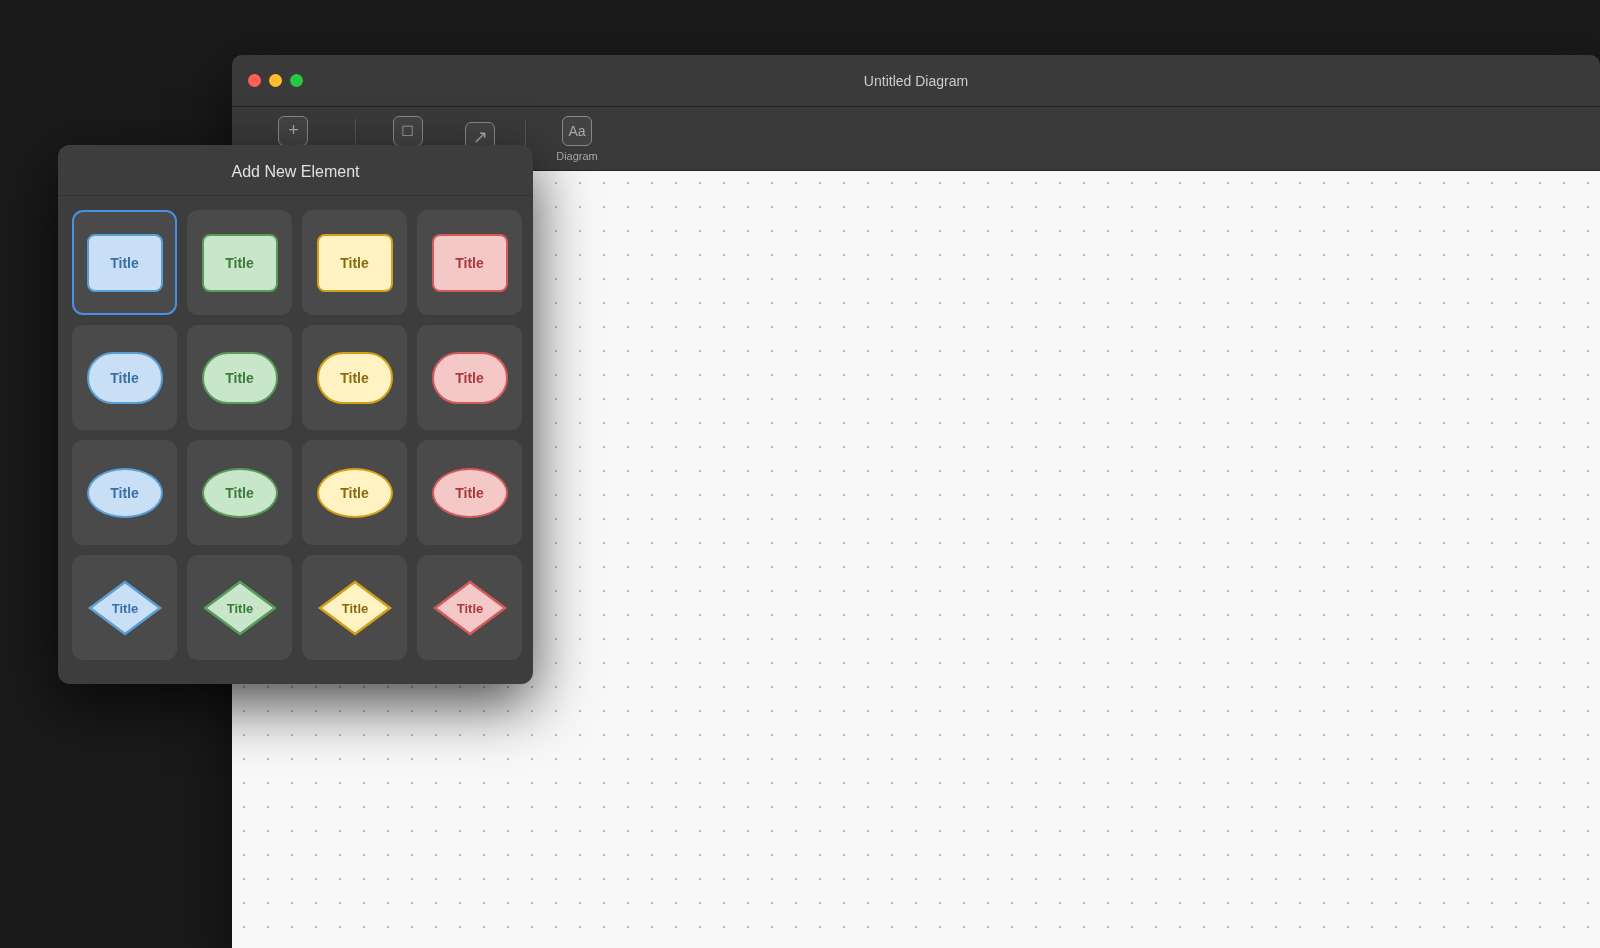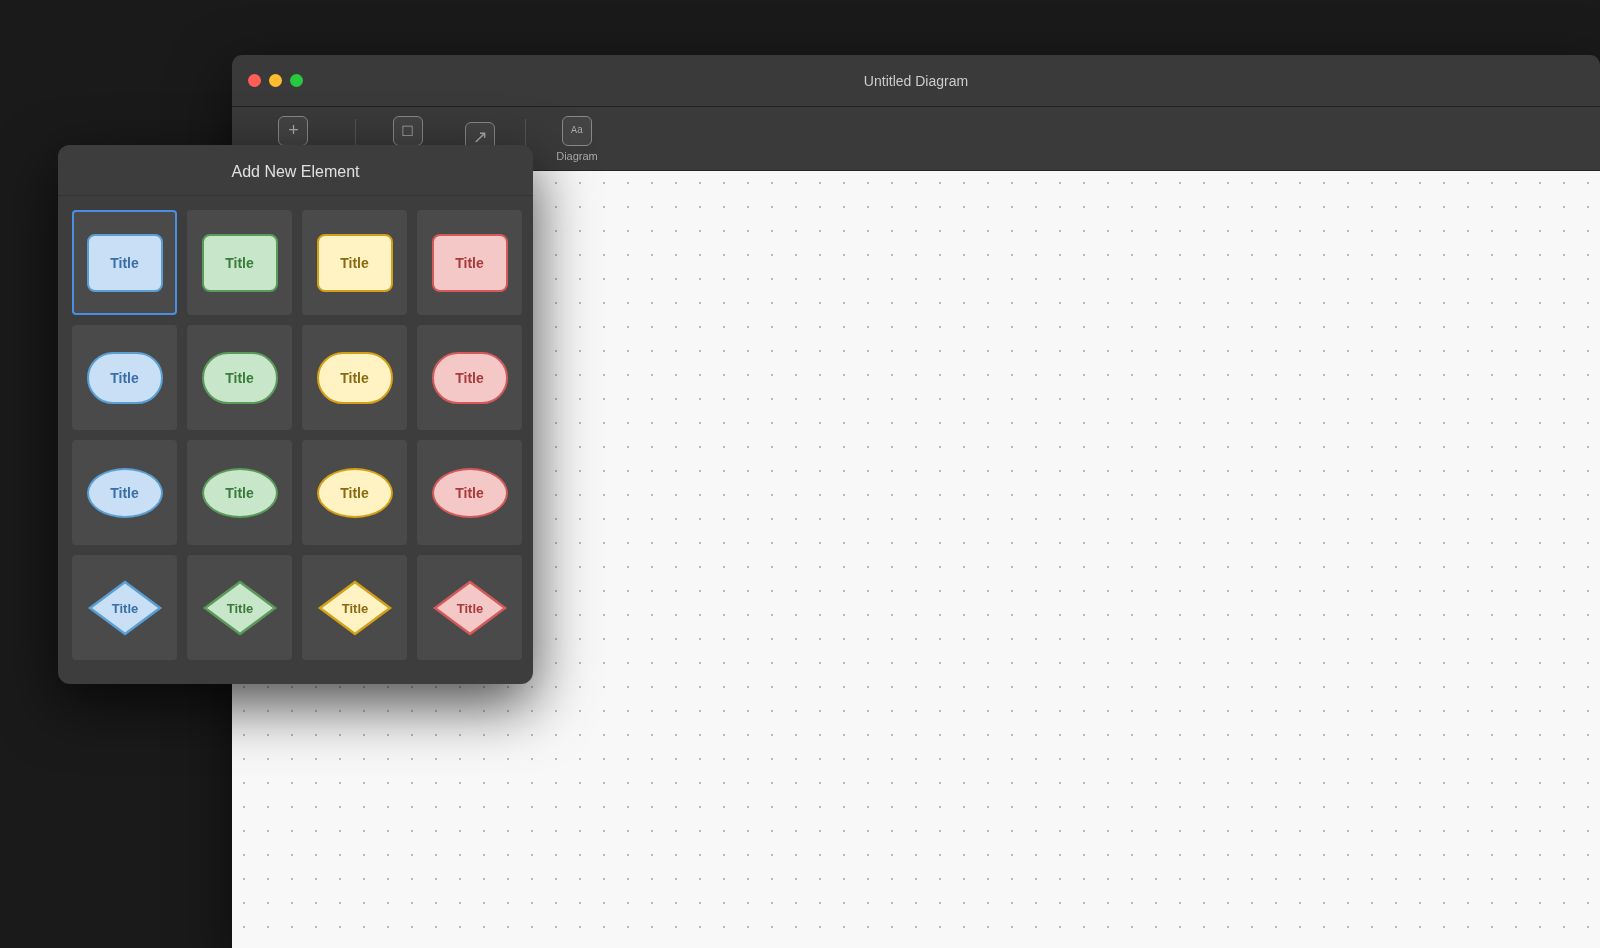--- a/index.html
+++ b/index.html
@@ -157,21 +157,21 @@
 
     .popup-grid {
       display: grid;
       grid-template-columns: repeat(4, 1fr);
       gap: 10px;
       padding: 14px;
     }
 
     .element-cell {
       background: #4a4a4a;
-      border-radius: 4px;
+      border-radius: 11px;
       width: 105px;
       height: 105px;
       display: flex;
       align-items: center;
       justify-content: center;
       cursor: pointer;
       transition: background 0.15s;
       position: relative;
     }
 
@@ -280,21 +280,21 @@
       <button class="toolbar-btn">
         <div class="toolbar-btn-icon">
           <span>↗</span>
         </div>
         <span class="toolbar-btn-label" style="color:#aaa;font-size:11px;"></span>
       </button>
 
       <div class="toolbar-separator"></div>
 
       <button class="toolbar-btn">
-        <div class="toolbar-btn-icon" style="font-size:10px;font-family:Liberation Mono, monospace;">
+        <div class="toolbar-btn-icon" style="font-size:14px;">
           <span>Aa</span>
         </div>
         <span class="toolbar-btn-label">Diagram</span>
       </button>
     </div>
 
     <div class="canvas-area">
     </div>
   </div>
 </div>

